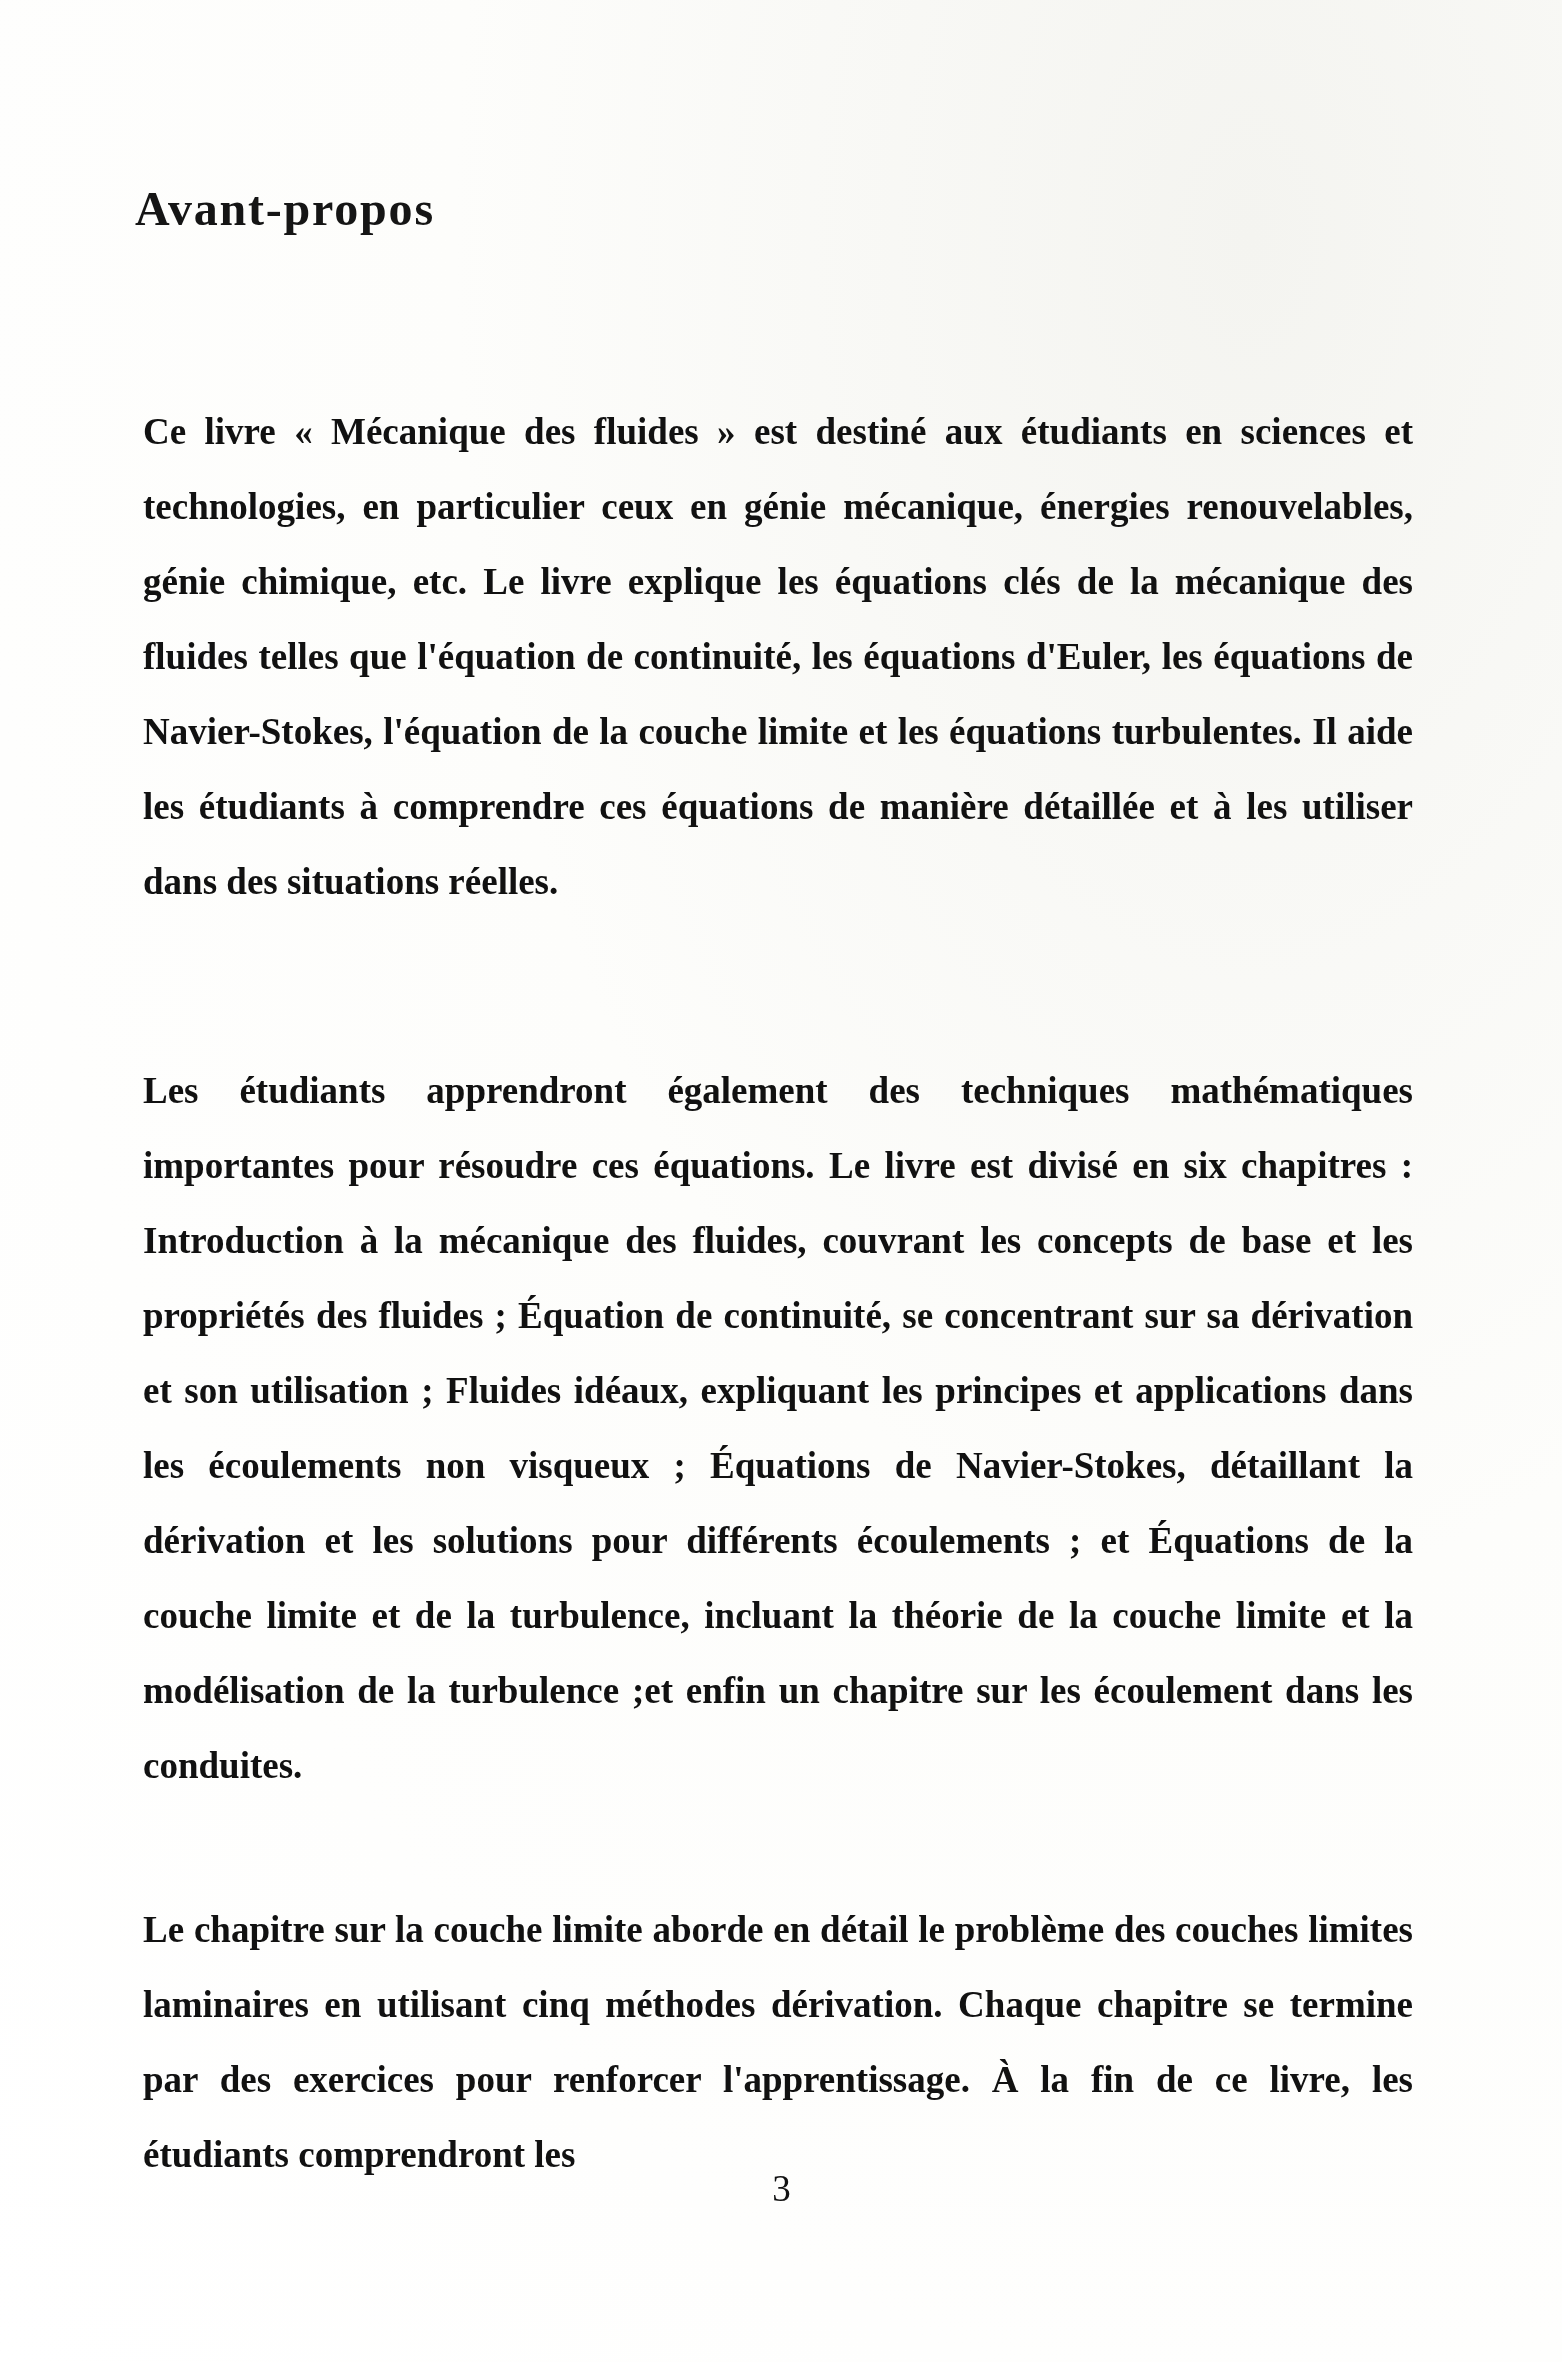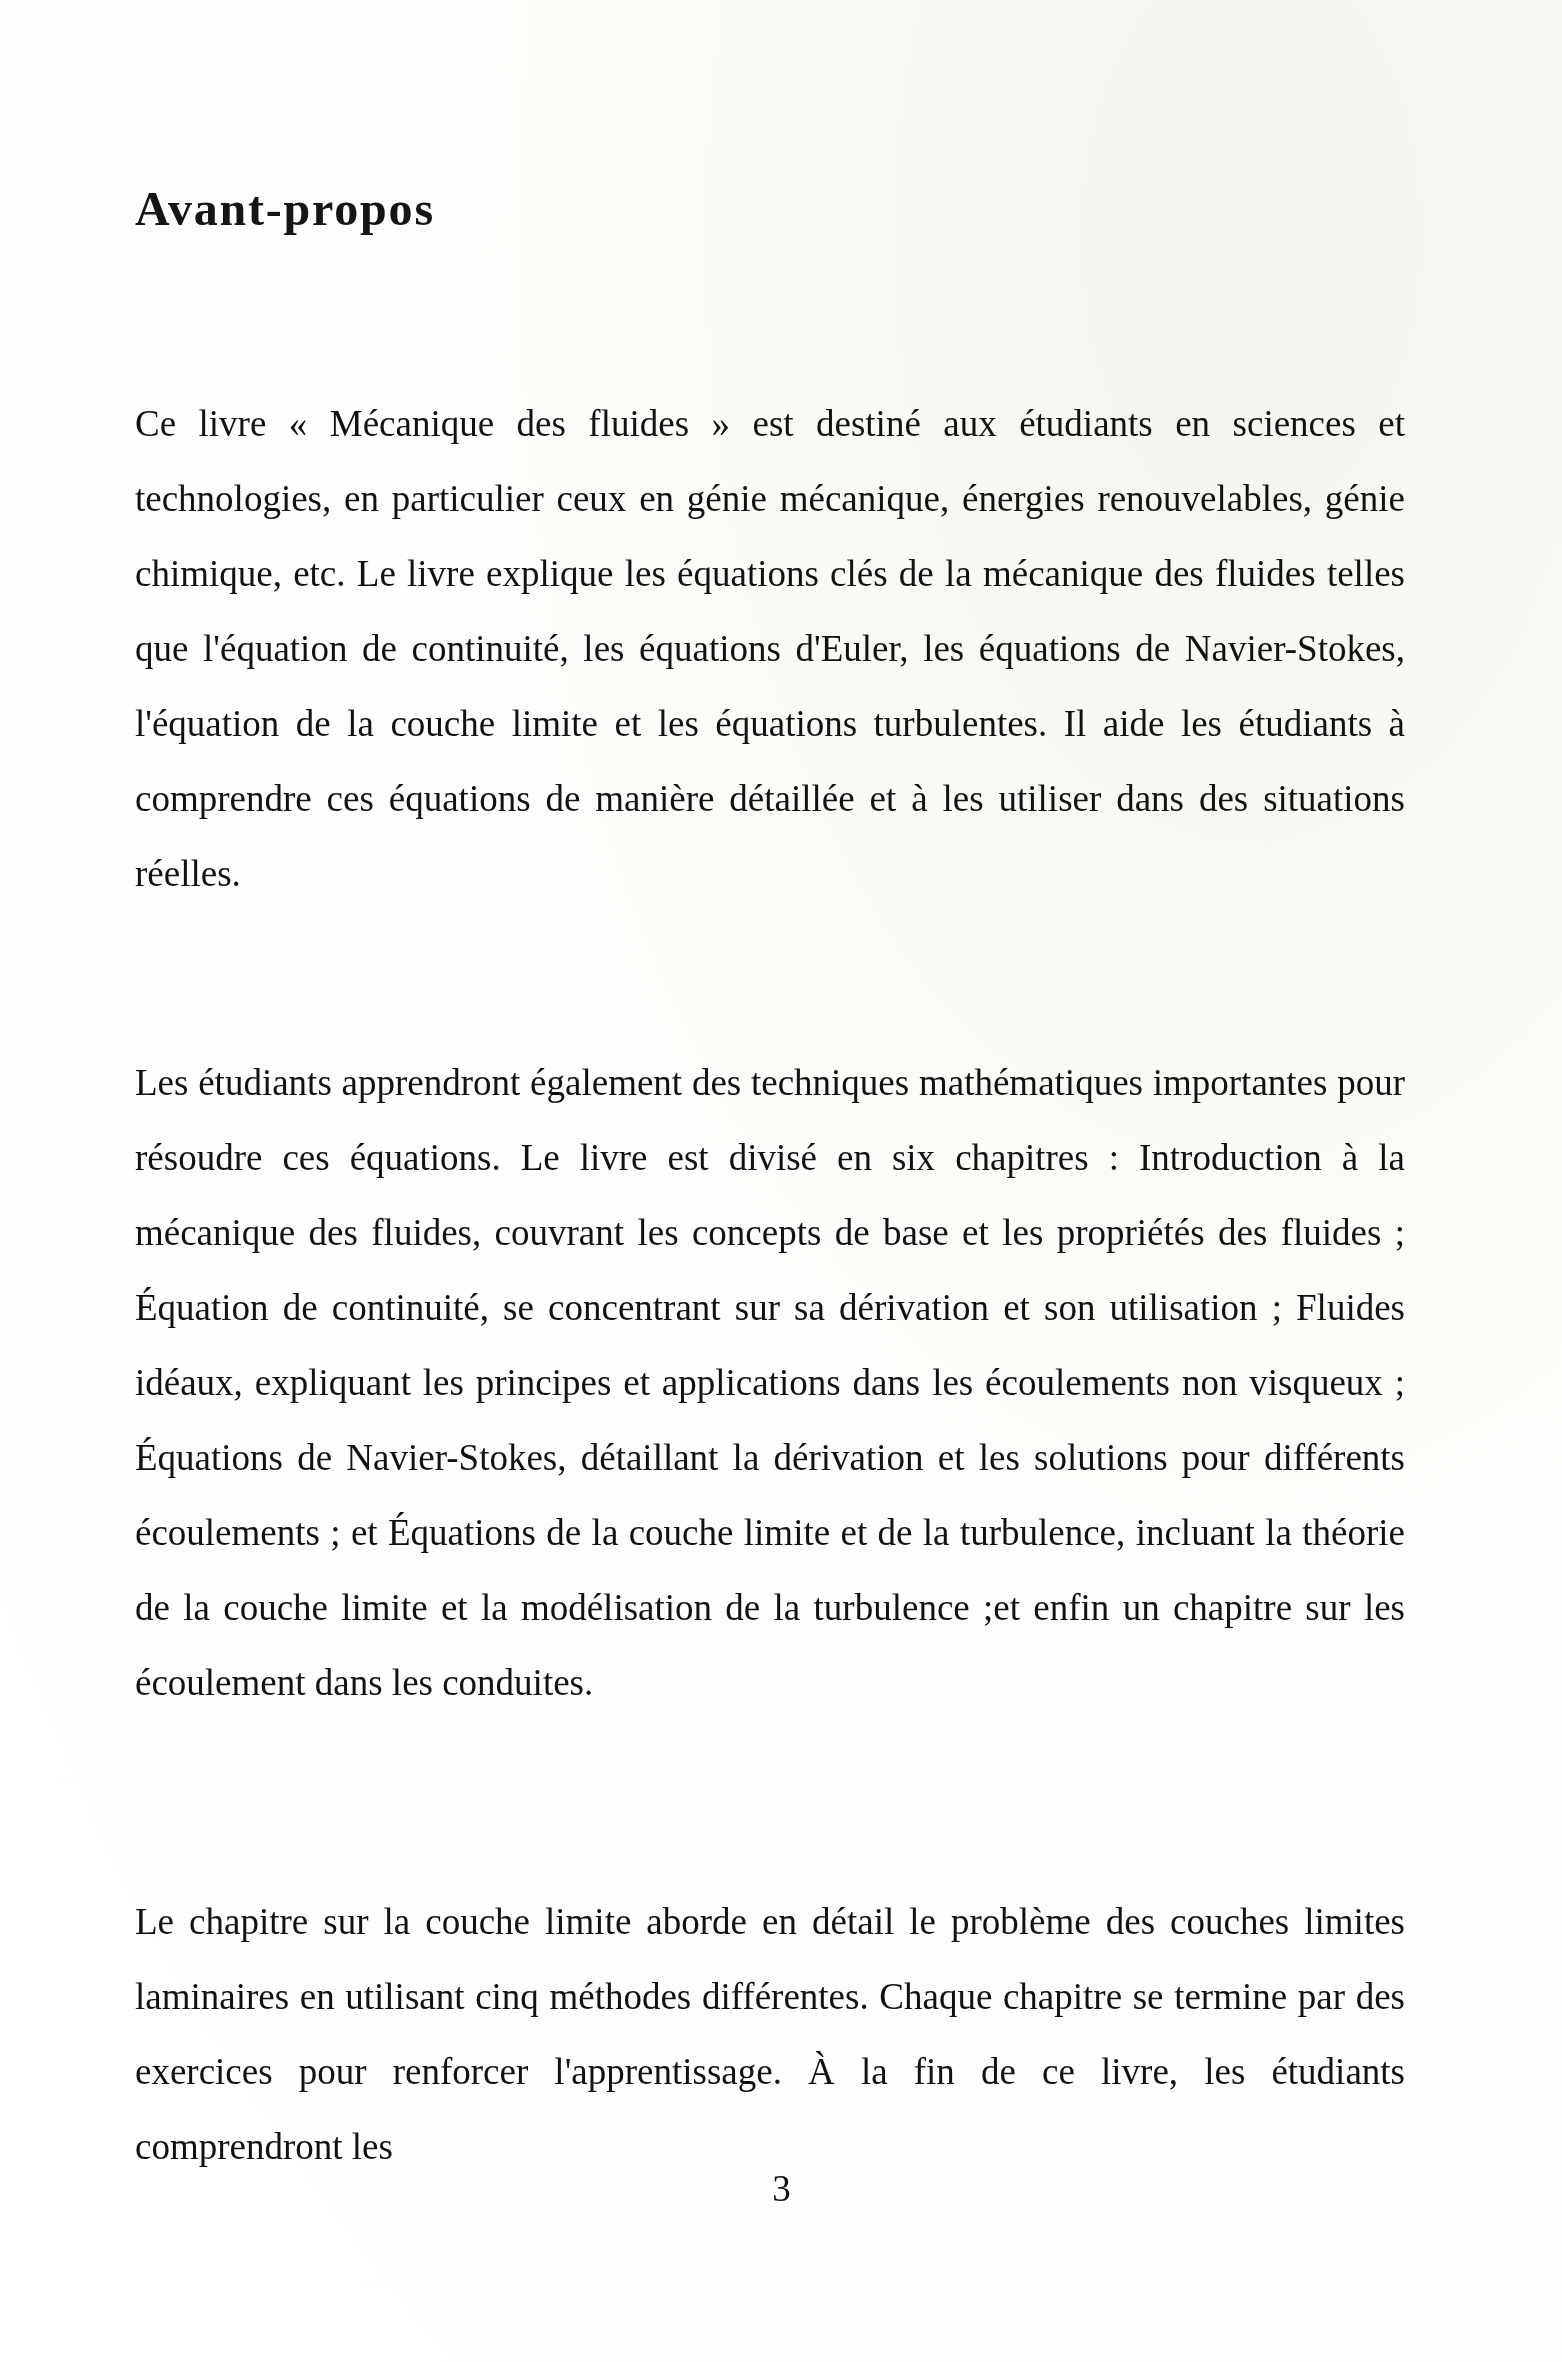--- a/index.html
+++ b/index.html
@@ -18,33 +18,34 @@
   .title {
     position: absolute; left: 135px; top: 181px;
     font-size: 48px; font-weight: bold; letter-spacing: 1.8px;
     color: #151515;
     margin: 0;
   }
   .body-text {
     position: absolute; left: 135px; width: 1270px;
     font-size: 37px; line-height: 75px;
     text-align: justify;
-    margin: 0;
+    margin: 8px;
+    font-weight: bold;
   }
   .p1 { top: 386px; }
   .p2 { top: 1045px; }
   .p3 { top: 1884px; }
   .page-number {
     position: absolute; left: 0; width: 100%; top: 2167px;
     text-align: center; font-size: 37px;
   }
 </style>
 </head>
 <body>
 
 <div class="page">
   <h1 class="title">Avant-propos</h1>
   <p class="body-text p1">Ce livre « Mécanique des fluides » est destiné aux étudiants en sciences et technologies, en particulier ceux en génie mécanique, énergies renouvelables, génie chimique, etc. Le livre explique les équations clés de la mécanique des fluides telles que l'équation de continuité, les équations d'Euler, les équations de Navier-Stokes, l'équation de la couche limite et les équations turbulentes. Il aide les étudiants à comprendre ces équations de manière détaillée et à les utiliser dans des situations réelles.</p>
   <p class="body-text p2">Les étudiants apprendront également des techniques mathématiques importantes pour résoudre ces équations. Le livre est divisé en six chapitres : Introduction à la mécanique des fluides, couvrant les concepts de base et les propriétés des fluides ; Équation de continuité, se concentrant sur sa dérivation et son utilisation ; Fluides idéaux, expliquant les principes et applications dans les écoulements non visqueux ; Équations de Navier-Stokes, détaillant la dérivation et les solutions pour différents écoulements ; et Équations de la couche limite et de la turbulence, incluant la théorie de la couche limite et la modélisation de la turbulence ;et enfin un chapitre sur les écoulement dans les conduites.</p>
-  <p class="body-text p3">Le chapitre sur la couche limite aborde en détail le problème des couches limites laminaires en utilisant cinq méthodes différentes. Chaque chapitre se termine par des exercices pour renforcer l'apprentissage. À la fin de ce livre, les étudiants comprendront les</p>
+  <p class="body-text p3">Le chapitre sur la couche limite aborde en détail le problème des couches limites laminaires en utilisant cinq méthodes dérivation. Chaque chapitre se termine par des exercices pour renforcer l'apprentissage. À la fin de ce livre, les étudiants comprendront les</p>
   <div class="page-number">3</div>
 </div>
 
 
 </body></html>

